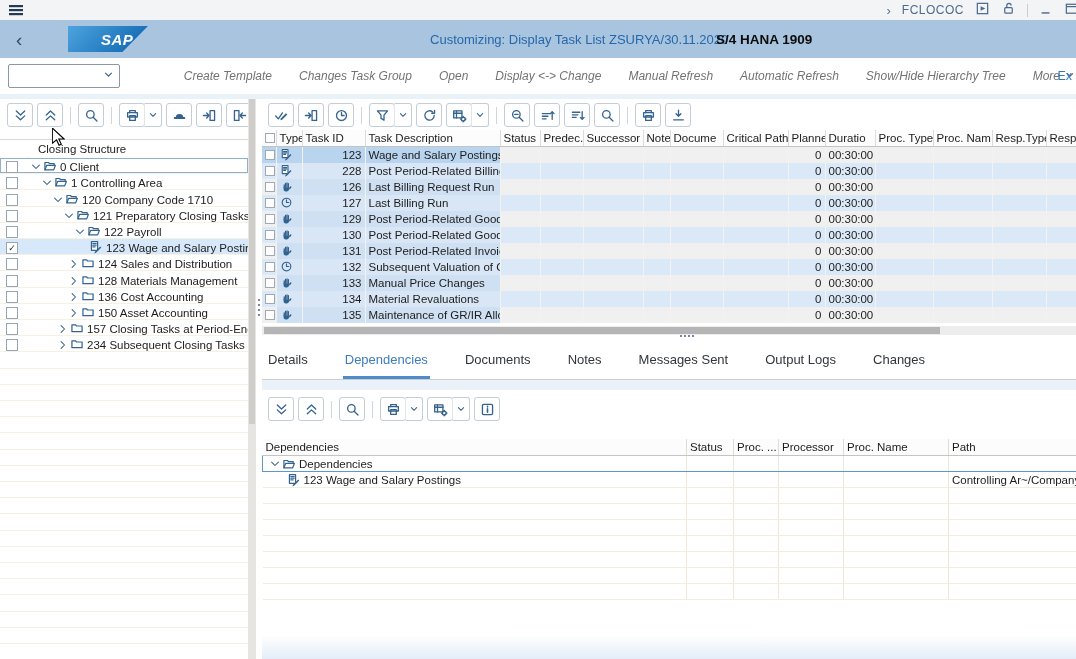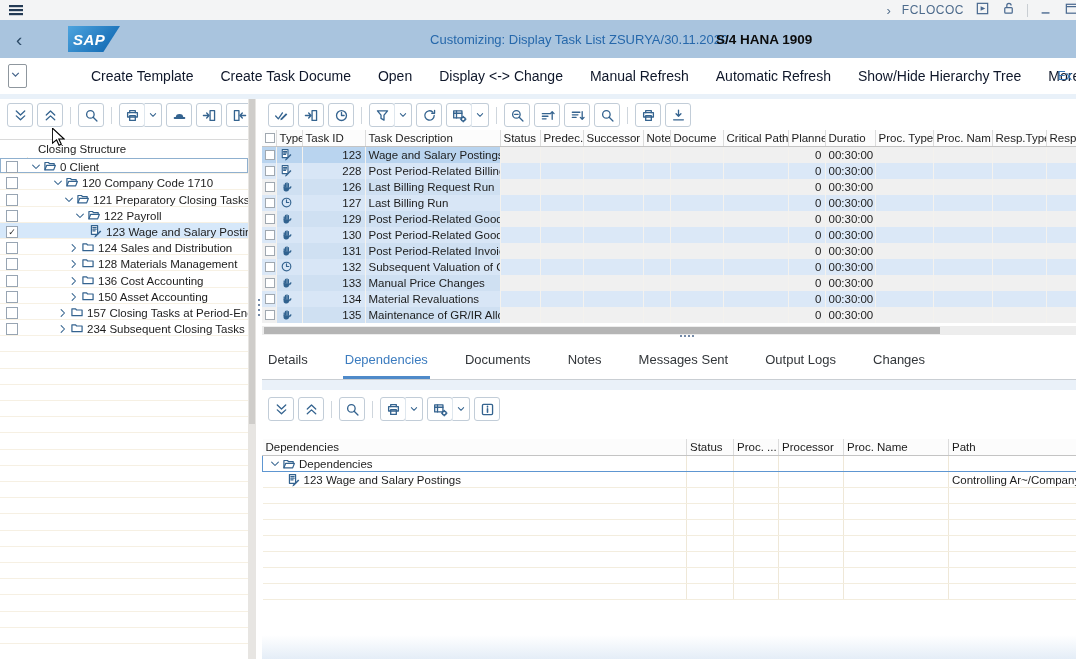--- a/index.html
+++ b/index.html
@@ -15,34 +15,34 @@
   .tb-chev{font-size:13px;color:#56718e;}
   .txcode{letter-spacing:.5px;font-size:12px;color:#4d6b8c;}
   .tb-vsep{width:1px;height:13px;background:#c9ced3;}
 
   
   .titlebar{position:absolute;left:0;top:20px;right:0;height:38px;background:#a9c4de;
     display:flex;align-items:center;}
   .backchev{margin-left:16px;font-size:19px;color:#2c4a66;line-height:1;cursor:default;}
   .saplogo{position:absolute;left:68px;top:6px;width:52px;height:26px;
     background:linear-gradient(135deg,#4ea4de 0%,#1068b2 90%);
-    clip-path:polygon(0 0,100% 0,68% 100%,0 100%);display:flex;align-items:center;}
+    clip-path:polygon(0 0,100% 0,68% 100%,0 100%);display:flex;align-items:center;padding-left:28px;}
   .saplogo span{color:#fff;font-weight:bold;font-style:italic;font-size:15px;
     letter-spacing:.5px;margin-left:5px;}
   .tbar-title{flex:1;text-align:center;font-size:13px;color:#2668ab;padding-left:60px;}
   .annotation{position:absolute;left:716px;top:12px;font-size:13.5px;font-weight:700;color:#0b0b0b;}
 
   
   .menubar{position:absolute;left:0;top:58px;right:0;height:36px;background:#fff;
     border-bottom:5px solid #e9f1f9;display:flex;align-items:center;}
   .combo{margin-left:8px;width:108px;height:22px;border:1px solid #8f979e;border-radius:2px;
     background:#fff;display:flex;align-items:center;justify-content:flex-end;padding-right:4px;}
   .menu-buttons{display:flex;align-items:center;gap:27px;margin-left:64px;}
-  .menu-btn{background:none;border:none;padding:0;font-family:inherit;font-size:14px;
-    color:#0f172a;cursor:default;white-space:nowrap;display:inline-flex;align-items:center;gap:4px;}
+  .menu-btn{background:none;border:none;padding:0;font-family:inherit;font-size:12px;
+    color:#737373;cursor:default;white-space:nowrap;display:inline-flex;align-items:center;gap:4px;font-style:italic;}
   .exit-btn{position:absolute;right:-2px;top:10px;background:none;border:none;
     font-family:inherit;font-size:12.5px;color:#3878b5;}
 
   
   .main{position:absolute;left:0;top:99px;right:0;bottom:0;}
   .left-panel{position:absolute;left:0;top:0;width:248px;bottom:0;background:#fff;overflow:hidden;}
   .v-scroll{position:absolute;left:248px;top:0;width:8px;bottom:0;background:#e7e5e2;}
   .v-scroll .thumb{position:absolute;left:1px;right:1px;top:0;height:58%;background:#cfcdca;}
   .panel-gap{position:absolute;left:256px;top:0;width:6px;bottom:0;background:#fff;}
   .vdots{position:absolute;left:258px;top:200px;display:flex;flex-direction:column;gap:3px;}
@@ -171,21 +171,21 @@
   <div class="menubar">
     <div class="combo">
       <span>
         <svg width="13" height="13" viewBox="0 0 16 16" fill="none" stroke="#44638a" stroke-width="1.5">
             <path d="M4 6l4 4 4-4"></path>
           </svg>
       </span>
     </div>
     <div class="menu-buttons" id="menu-buttons">
         <button class="menu-btn">Create Template</button>
-        <button class="menu-btn">Create Task Docume</button>
+        <button class="menu-btn">Changes Task Group</button>
         <button class="menu-btn">Open</button>
         <button class="menu-btn">Display &lt;-&gt; Change</button>
         <button class="menu-btn">Manual Refresh</button>
         <button class="menu-btn">Automatic Refresh</button>
         <button class="menu-btn">Show/Hide Hierarchy Tree</button>
         <button class="menu-btn">
           <span>More</span>
           <span><svg width="12" height="12" viewBox="0 0 16 16" fill="none" stroke="#34638f" stroke-width="1.4" stroke-linecap="round" stroke-linejoin="round">
               <path d="M4.5 6.2L8 9.7l3.5-3.5"></path>
             </svg></span>
@@ -260,20 +260,36 @@
                 <path d="M3.5 5.5L8 10l4.5-4.5"></path>
               </svg>
             </span>
             <span class="tree-ico">
               <svg width="14" height="14" viewBox="0 0 16 16" fill="none" stroke="#34638f" stroke-width="1.4" stroke-linecap="round" stroke-linejoin="round">
                 <path d="M2.2 12.4V4h4.1l1.1 1.3h5.4v1.6" fill="#fff"></path>
                 <path d="M2.2 12.4l1.9-5h10l-1.9 5z" fill="#fff"></path>
               </svg>
             </span>
             <span class="tree-lbl">0 Client</span>
+          </div>
+          <div class="tree-row">
+            <span class="cb"></span>
+            <span style="width: 22px; flex: 0 0 auto;"></span>
+            <span class="tree-ico">
+              <svg width="12" height="12" viewBox="0 0 16 16" fill="none" stroke="#34638f" stroke-width="1.4" stroke-linecap="round" stroke-linejoin="round">
+                <path d="M3.5 5.5L8 10l4.5-4.5"></path>
+              </svg>
+            </span>
+            <span class="tree-ico">
+              <svg width="14" height="14" viewBox="0 0 16 16" fill="none" stroke="#34638f" stroke-width="1.4" stroke-linecap="round" stroke-linejoin="round">
+                <path d="M2.2 12.4V4h4.1l1.1 1.3h5.4v1.6" fill="#fff"></path>
+                <path d="M2.2 12.4l1.9-5h10l-1.9 5z" fill="#fff"></path>
+              </svg>
+            </span>
+            <span class="tree-lbl">1 Controlling Area</span>
           </div>
           <div class="tree-row">
             <span class="cb"></span>
             <span style="width: 33px; flex: 0 0 auto;"></span>
             <span class="tree-ico">
               <svg width="12" height="12" viewBox="0 0 16 16" fill="none" stroke="#34638f" stroke-width="1.4" stroke-linecap="round" stroke-linejoin="round">
                 <path d="M3.5 5.5L8 10l4.5-4.5"></path>
               </svg>
             </span>
             <span class="tree-ico">

